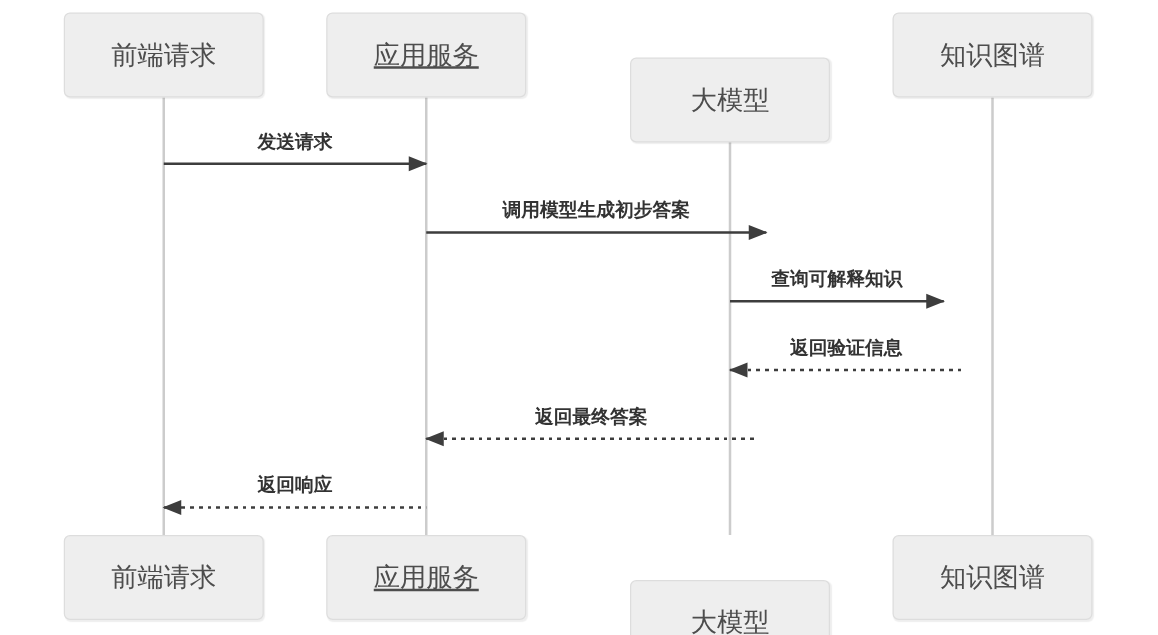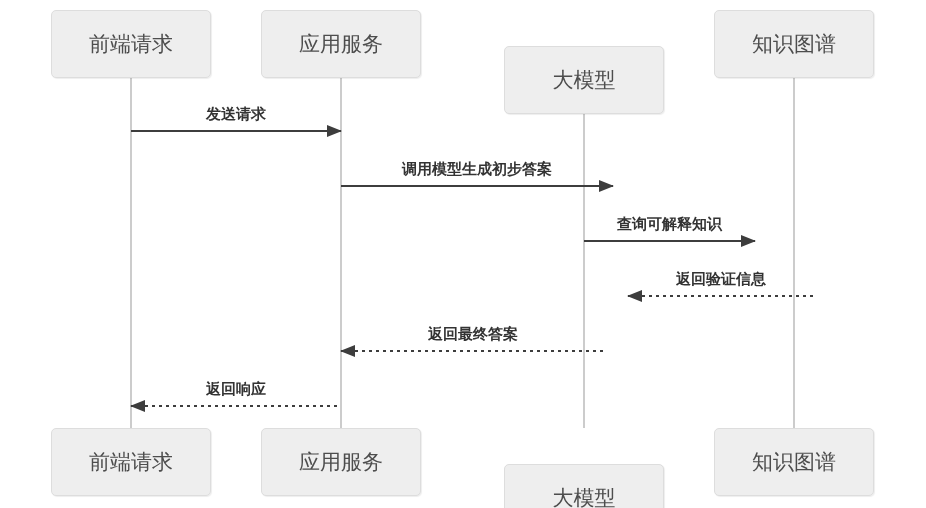--- a/index.html
+++ b/index.html
@@ -38,21 +38,21 @@
     align-items: center;
     justify-content: center;
     font-size: 21px;
     color: var(--actor-text);
     white-space: nowrap;
     z-index: 2;
   }
   .row-top    { top: 10px; }
   .row-bottom { top: 428px; }
   .col-1 { left: 51px;  }
-  .col-2 { left: 261px; }
+  .col-2 { left: 261px; text-decoration: underline; }
   .col-3 { left: 504px; margin-top: 36px; }
   .col-4 { left: 714px; }
   
   .lifeline {
     position: absolute;
     top: 78px;
     height: 350px;
     width: 2px;
     background: var(--lifeline);
     z-index: 0;
@@ -98,21 +98,21 @@
   }
   .arrowhead.left {
     left: -1px;
     border-width: 6px 15px 6px 0;
     border-color: transparent var(--arrow) transparent transparent;
   }
   
   .msg-1 { top: 103px; left: 131px; width: 210px; }
   .msg-2 { top: 158px; left: 341px; width: 272px; }
   .msg-3 { top: 213px; left: 584px; width: 171px; }
-  .msg-4 { top: 268px; left: 584px; width: 186px; margin-left: 44px; }
+  .msg-4 { top: 268px; left: 584px; width: 186px; }
   .msg-5 { top: 323px; left: 341px; width: 264px; }
   .msg-6 { top: 378px; left: 131px; width: 210px; }
 </style>
 </head>
 <body>
 
 <div class="diagram">
 
   <div class="lifeline lf-1"></div>
   <div class="lifeline lf-2"></div>

